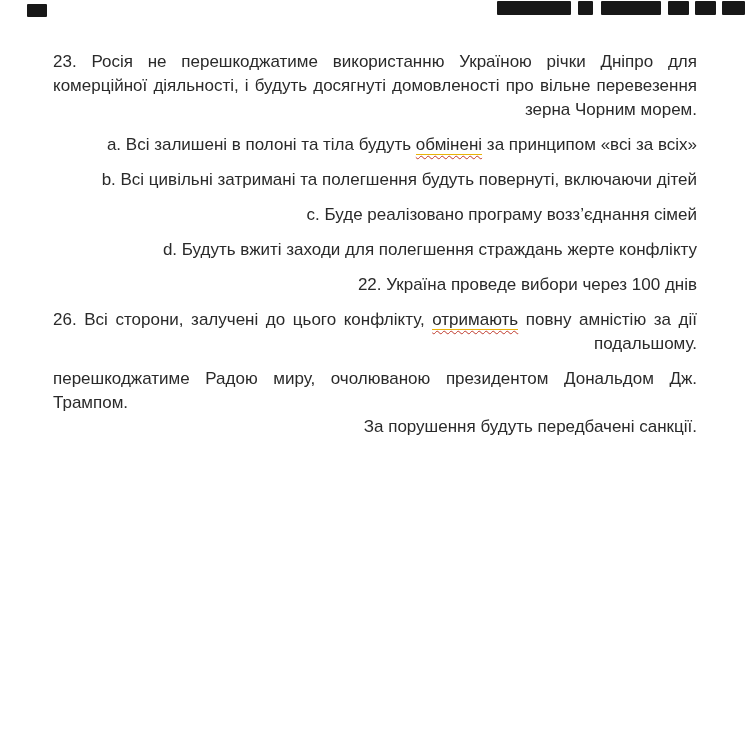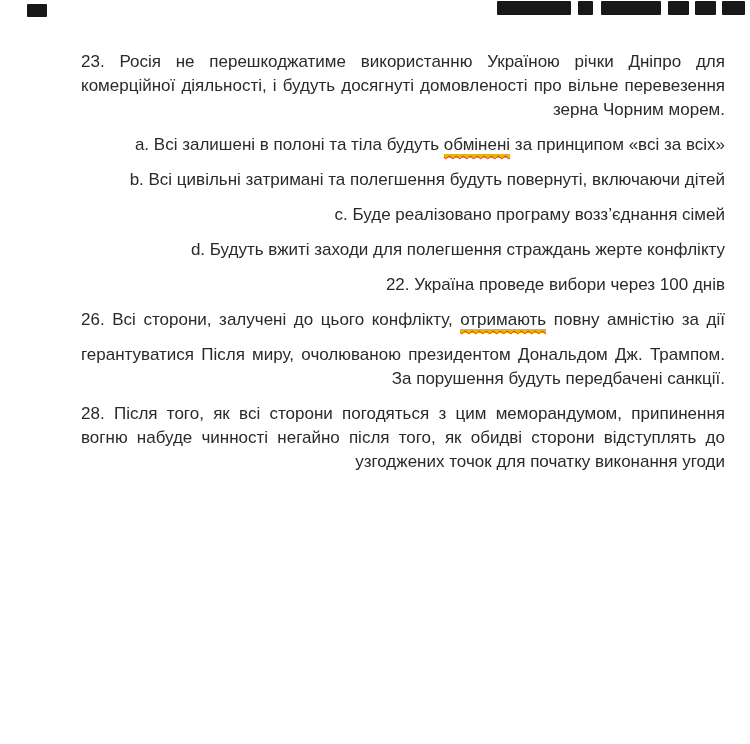--- a/index.html
+++ b/index.html
@@ -29,35 +29,34 @@
   .red-r5   { left: 695px; top: 1px; width: 21px; height: 14px; }
   .red-r6   { left: 722px; top: 1px; width: 23px; height: 14px; }
 
   .doc {
     position: absolute;
     left: 53px;
     top: 50px;
     width: 644px;
     color: #2a2a2a;
     font-size: 17px;
-    margin-left: 28px;
   }
   .para { margin: 0 0 11px 0; }
   .line {
     line-height: 24px;
     white-space: normal;
     text-align: right;
   }
   .line.just {
     text-align: justify;
     text-align-last: justify;
   }
   
   .uword {
-    border-bottom: 4px solid #eab308;
+    border-bottom: 1px solid #eab308;
     text-decoration: underline wavy #c0392b 1px;
     text-decoration-skip-ink: none;
     text-underline-offset: 5px;
   }
 </style>
 </head>
 <body>
 
 <div class="page">
 
@@ -95,27 +94,23 @@
     <section class="para">
       <div class="line">d. Будуть вжиті заходи для полегшення страждань жерте конфлікту</div>
     </section>
 
     <section class="para">
       <div class="line">22. Україна проведе вибори через 100 днів</div>
     </section>
 
     <section class="para">
       <div class="line just"><span>26. Всі сторони, залучені до цього конфлікту, </span><span class="uword">отримають</span><span> повну амністію за дії</span></div>
+      <div class="line">подальшому.</div>
     </section>
 
     <section class="para">
-      <div class="line just">герантуватися Після миру, очолюваною президентом Дональдом Дж. Трампом.</div>
+      <div class="line just">перешкоджатиме Радою миру, очолюваною президентом Дональдом Дж. Трампом.</div>
       <div class="line">За порушення будуть передбачені санкції.</div>
     </section>
 
-    <section class="para">
-      <div class="line just">28. Після того, як всі сторони погодяться з цим меморандумом, припинення</div>
-      <div class="line just">вогню набуде чинності негайно після того, як обидві сторони відступлять до</div>
-      <div class="line">узгоджених точок для початку виконання угоди</div>
-    </section>
 
   </main>
 </div>
 
 </body></html>

